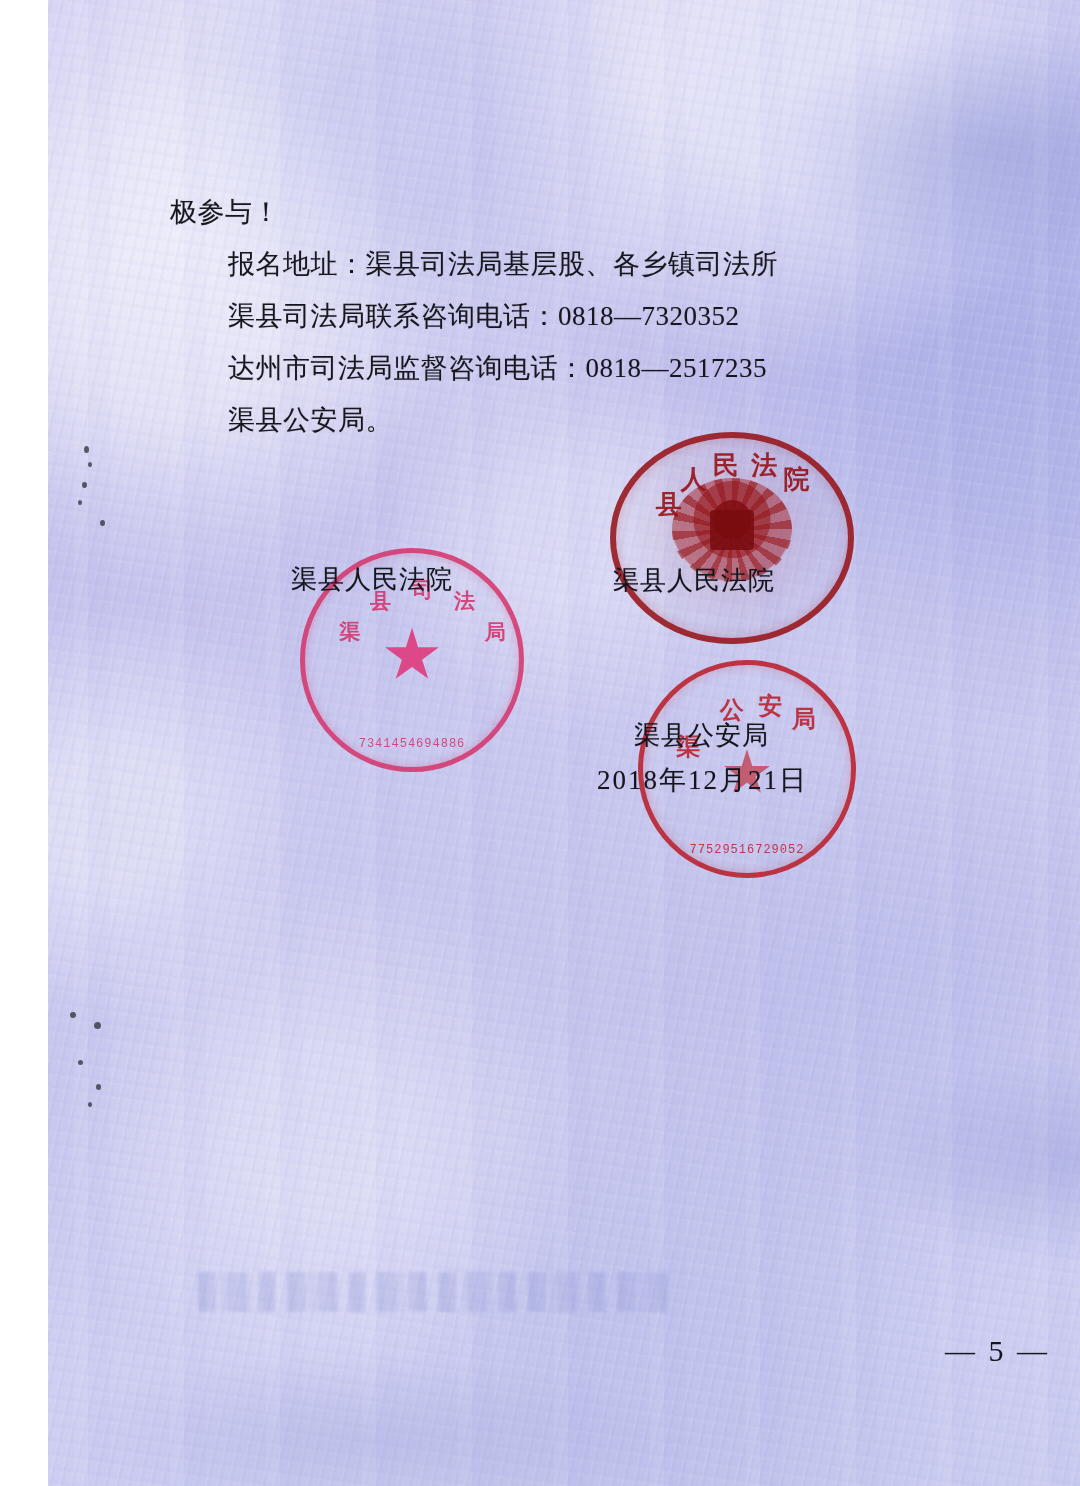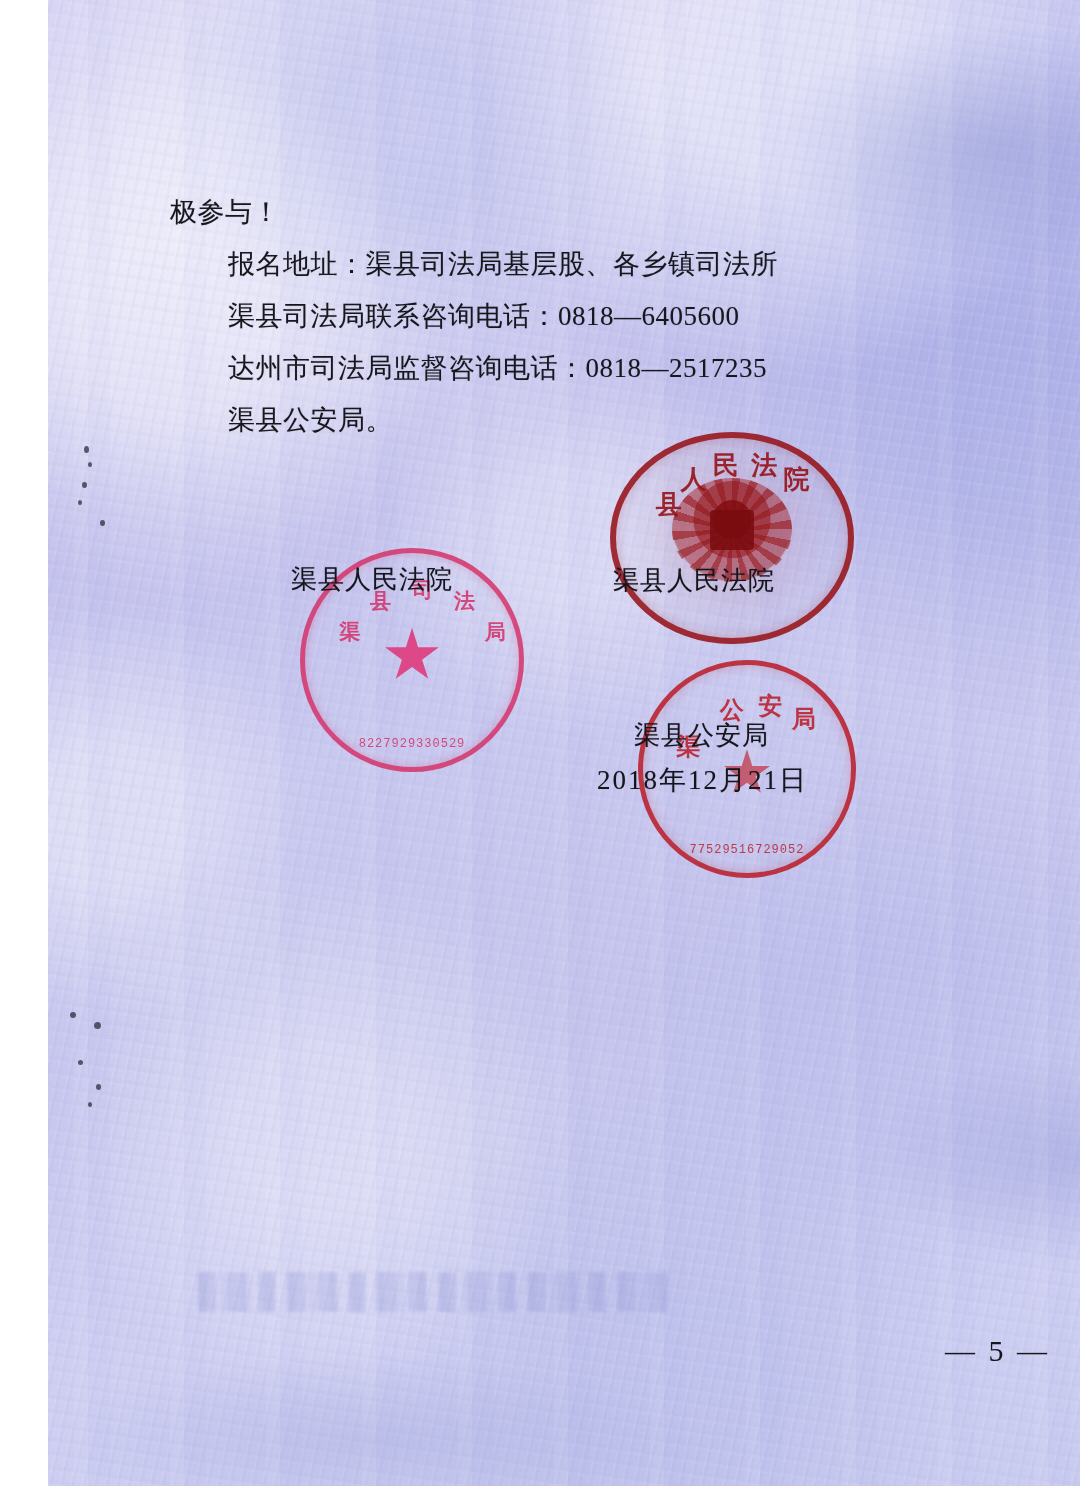--- a/index.html
+++ b/index.html
@@ -257,21 +257,21 @@
   <div class="speck" style="left:52px;  top:520px; width:5px;  height:6px;"></div>
   <div class="speck" style="left:22px;  top:1012px; width:6px; height:6px;"></div>
   <div class="speck" style="left:46px;  top:1022px; width:7px; height:7px;"></div>
   <div class="speck" style="left:30px;  top:1060px; width:5px; height:5px;"></div>
   <div class="speck" style="left:48px;  top:1084px; width:5px; height:6px;"></div>
   <div class="speck" style="left:40px;  top:1102px; width:4px; height:5px;"></div>
 
   <div class="text-block">
     <div class="line">极参与！</div>
     <div class="line indent">报名地址：渠县司法局基层股、各乡镇司法所</div>
-    <div class="line indent">渠县司法局联系咨询电话：0818—6405600</div>
+    <div class="line indent">渠县司法局联系咨询电话：0818—7320352</div>
     <div class="line indent">达州市司法局监督咨询电话：0818—2517235</div>
     <div class="line indent">渠县公安局。</div>
   </div>
 
   <div class="seal seal-court">
     <div class="emblem">
       <div class="emblem-core"></div>
     </div>
     <div class="arc-text">
       <span class="arc-char" style="transform: rotate(-56deg) translate(0,-92px) rotate(56deg); font-size:26px; color:rgba(150,18,24,0.9);">县</span>
@@ -284,21 +284,21 @@
 
   <div class="seal seal-judicial">
     <div class="star"></div>
     <div class="arc-text">
       <span class="arc-char" style="transform: rotate(-60deg) translate(0,-84px) rotate(60deg);">渠</span>
       <span class="arc-char" style="transform: rotate(-30deg) translate(0,-84px) rotate(30deg);">县</span>
       <span class="arc-char" style="transform: rotate(0deg) translate(0,-84px) rotate(0deg);">司</span>
       <span class="arc-char" style="transform: rotate(30deg) translate(0,-84px) rotate(-30deg);">法</span>
       <span class="arc-char" style="transform: rotate(60deg) translate(0,-84px) rotate(-60deg);">局</span>
     </div>
-    <div class="seal-code">8227929330529</div>
+    <div class="seal-code">7341454694886</div>
   </div>
 
   <div class="seal seal-police">
     <div class="star"></div>
     <div class="arc-text">
       <span class="arc-char" style="transform: rotate(-20deg) translate(0,-80px) rotate(20deg);">公</span>
       <span class="arc-char" style="transform: rotate(8deg) translate(0,-80px) rotate(-8deg);">安</span>
       <span class="arc-char" style="transform: rotate(34deg) translate(0,-80px) rotate(-34deg);">局</span>
       <span class="arc-char" style="transform: rotate(-62deg) translate(0,-80px) rotate(62deg);">渠</span>
     </div>

